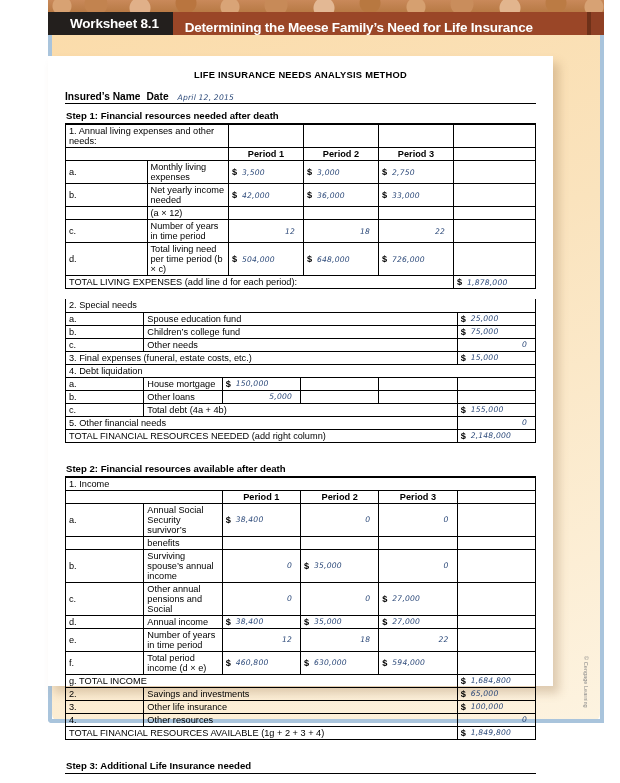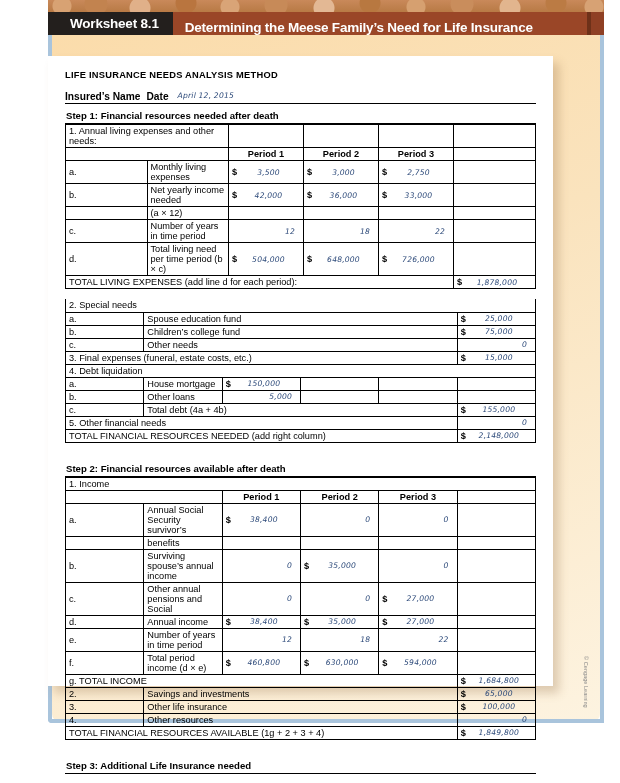--- a/index.html
+++ b/index.html
@@ -92,31 +92,31 @@
   .credit {
     position:absolute; left:589px; top:656px;
     font-size:5.6px; color:#8a8a8a;
     transform:rotate(90deg); transform-origin:left top;
     white-space:nowrap;
     font-family:"Liberation Sans", sans-serif;
   }
 
   
   .form-title {
-    font-size:9.3px; font-weight:bold;
+    text-align:center; font-size:9.3px; font-weight:bold;
     letter-spacing:0.25px; color:#000; margin-bottom:11px;
   }
   .hw {
     font-family:"DejaVu Sans", sans-serif;
     font-style:italic; font-size:7.6px; color:#2d4a7a;
     letter-spacing:0.2px;
   }
 
   .name-row {
-    display:flex; align-items:flex-start;
+    display:flex; align-items:flex-end;
     border-bottom:1.4px solid #000;
     padding-bottom:1px; margin-bottom:3px;
   }
   .name-lbl { font-size:10.2px; font-weight:bold; }
   .name-val { flex:1; padding:0 0 0 8px; }
   .date-lbl { font-size:10.2px; font-weight:bold; padding-left:6px; }
   .date-val { width:104px; padding-left:9px; }
 
   .step-hd {
     font-size:9.6px; font-weight:bold;
@@ -139,21 +139,21 @@
   td.nor      { border-right:0; }
   td.letter   { width:22px; text-align:left; padding-left:4px; }
   td.label    { padding-left:7px; }
   td.labelL   { padding-left:4px; }
   td.num      { width:75px; }
   td.last     { width:82px; border-right:0; }
   td.period   { font-weight:bold; text-align:center; font-size:9.2px; }
 
   .cell { display:flex; align-items:center; height:100%; }
   .dol  { font-weight:bold; font-size:9.2px; width:10px; }
-  .amt  { flex:1; text-align:center; padding-right:5px; }
+  .amt  { flex:1; text-align:left; padding-right:5px; }
   .amt-right { text-align:right; padding-right:5px; display:block; }
   .thick-bot { border-bottom:1.4px solid #000 !important; }
 
   .totalrow td {
     border-left:0; border-right:0;
     border-top:0.9px solid #000;
     border-bottom:1.4px solid #000;
   }
 </style>
 </head>

